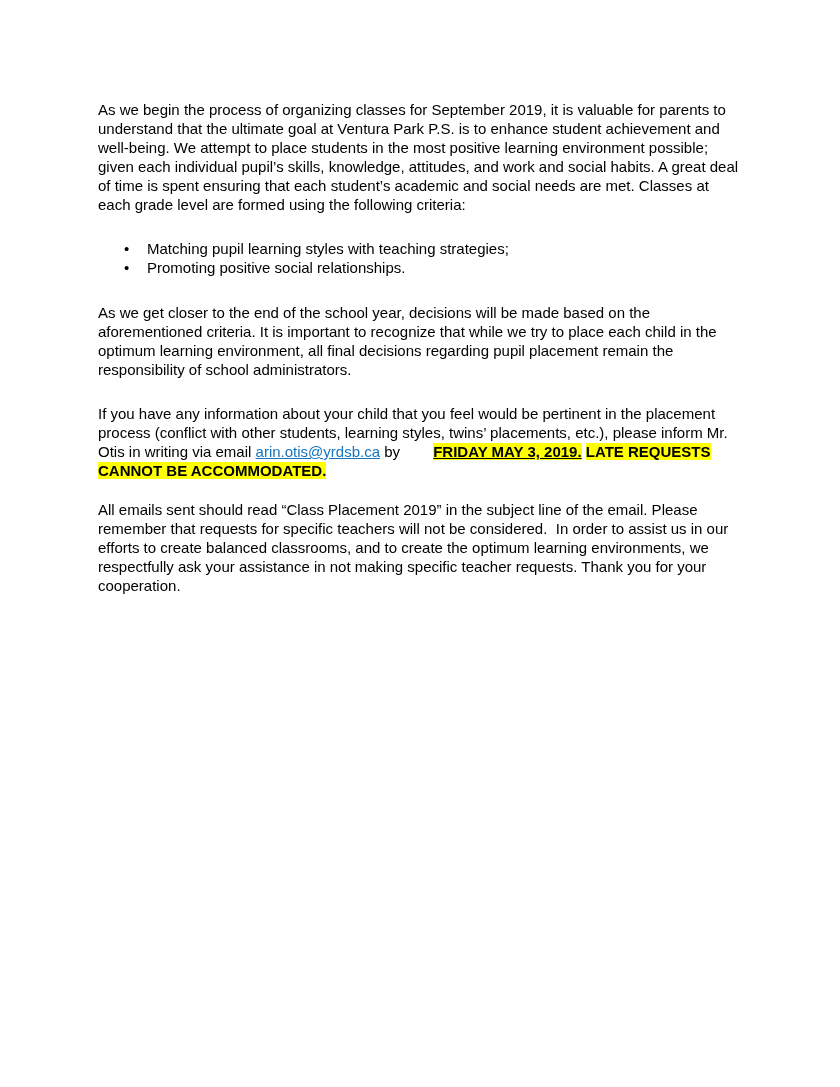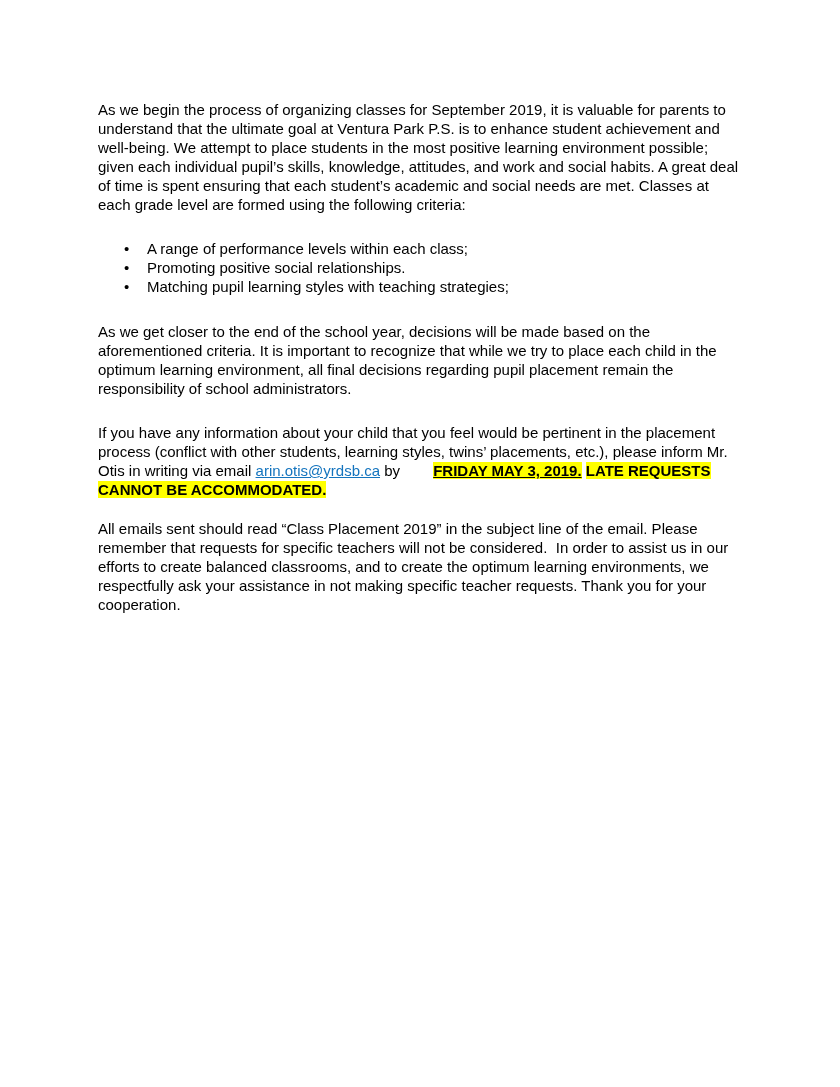--- a/index.html
+++ b/index.html
@@ -71,23 +71,22 @@
 </style>
 </head>
 <body>
 
 <div class="page">
   <div class="doc">
 
     <p>As we begin the process of organizing classes for September 2019, it is valuable for parents to understand that the ultimate goal at Ventura Park P.S. is to enhance student achievement and well-being. We attempt to place students in the most positive learning environment possible; given each individual pupil’s skills, knowledge, attitudes, and work and social habits. A great deal of time is spent ensuring that each student’s academic and social needs are met. Classes at each grade level are formed using the following criteria:</p>
 
     <ul class="criteria">
-      <li>A range of performance levels within each class;</li>
+      <li>Matching pupil learning styles with teaching strategies;</li>
       <li>Promoting positive social relationships.</li>
-      <li>Matching pupil learning styles with teaching strategies;</li>
     </ul>
 
     <p>As we get closer to the end of the school year, decisions will be made based on the aforementioned criteria. It is important to recognize that while we try to place each child in the optimum learning environment, all final decisions regarding pupil placement remain the responsibility of school administrators.</p>
 
     <p class="tight"><span>If you have any information about your child that you feel would be pertinent in the placement process (conflict with other students, learning styles, twins’ placements, etc.), please inform Mr. Otis in writing via email </span><a class="email-link" href="#">arin.otis@yrdsb.ca</a><span> by </span><span class="deadline">FRIDAY MAY 3, 2019.</span><span> </span><span class="late-notice">LATE REQUESTS CANNOT BE ACCOMMODATED.</span></p>
 
     <p><span class="bold-lead">All emails sent should read “Class Placement 2019” in the subject line of the email.</span><span class="pre"> Please remember that requests for specific teachers will not be considered.  In order to assist us in our efforts to create balanced classrooms, and to create the optimum learning environments, we respectfully ask your assistance in not making specific teacher requests. Thank you for your cooperation.</span></p>
 
   </div>
 </div>

